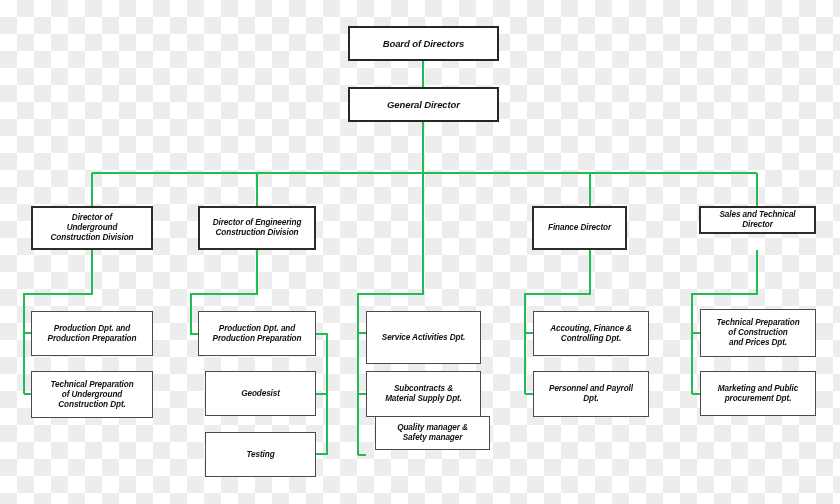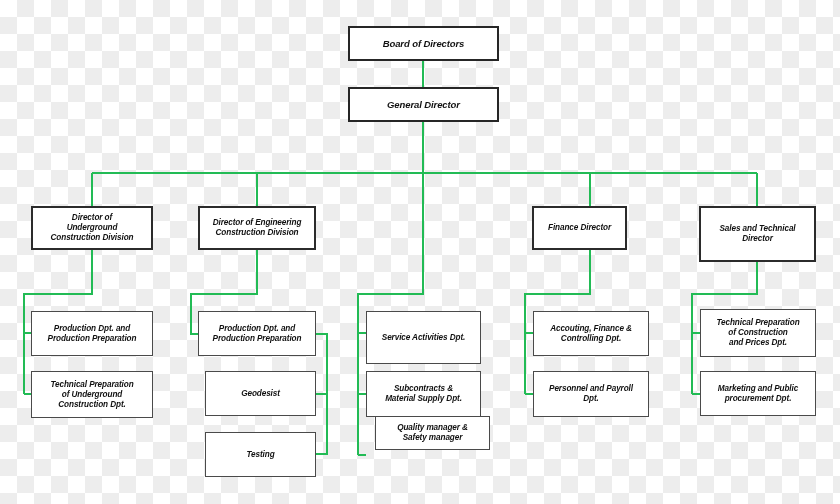--- a/index.html
+++ b/index.html
@@ -99,21 +99,21 @@
 
   <div class="node lvl2" style="left:31px; top:206px; width:122px; height:44px;">Director of
 Underground
 Construction Division</div>
 
   <div class="node lvl2" style="left:198px; top:206px; width:118px; height:44px;">Director of Engineering
 Construction Division</div>
 
   <div class="node lvl2" style="left:532px; top:206px; width:95px; height:44px;text-align:right;">Finance Director</div>
 
-  <div class="node lvl2" style="left:699px; top:206px; width:117px; height:56px;">Sales and Technical
+  <div class="node lvl2" style="left:699px; top:206px; width:117px; height:28px;">Sales and Technical
 Director</div>
 
   <div class="node lvl3" style="left:31px; top:311px; width:122px; height:45px;">Production Dpt. and
 Production Preparation</div>
 
   <div class="node lvl3" style="left:31px; top:371px; width:122px; height:47px;">Technical Preparation
 of Underground
 Construction Dpt.</div>
 
   <div class="node lvl3" style="left:198px; top:311px; width:118px; height:45px;">Production Dpt. and

